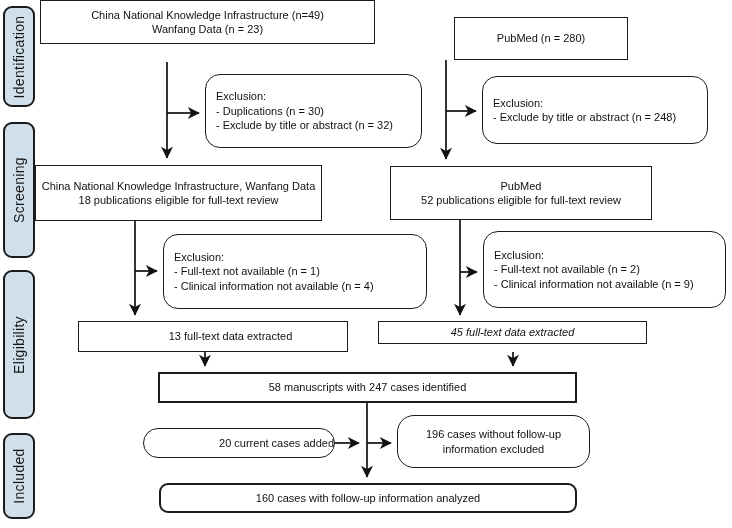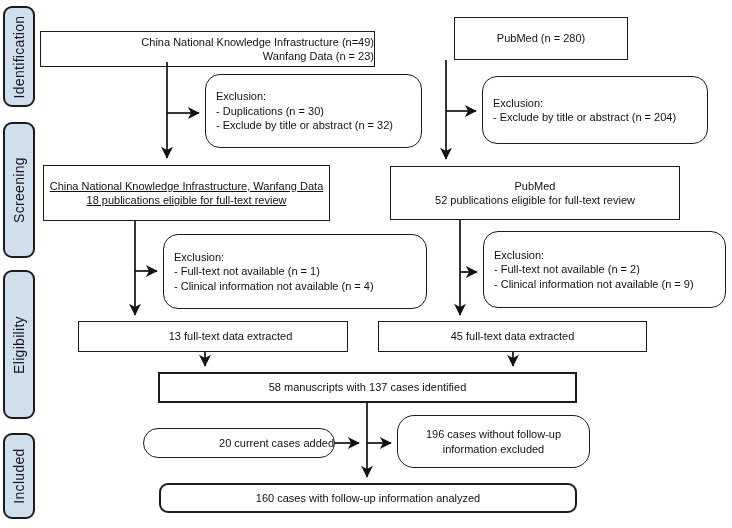--- a/index.html
+++ b/index.html
@@ -39,66 +39,66 @@
   <div class="stage" style="top:122px; height:136px;">
     <span>Screening</span>
   </div>
   <div class="stage" style="top:270px; height:149px;">
     <span>Eligibility</span>
   </div>
   <div class="stage" style="top:433px; height:86px;">
     <span>Included</span>
   </div>
 
-  <div class="node center" style="left:40px; top:31px; width:335px; height:36px;align-items:flex-end;">
+  <div class="node center" style="left:40px; top:0; width:335px; height:44px;">
     <div>China National Knowledge Infrastructure (n=49)</div>
     <div>Wanfang Data (n = 23)</div>
   </div>
   <div class="node center" style="left:406px; top:17px; width:174px; height:43px;margin-left:48px;">
     <div>PubMed (n = 280)</div>
   </div>
 
   <div class="node excl" style="left:205px; top:74px; width:217px; height:74px;">
     <div>Exclusion:</div>
     <div>- Duplications (n = 30)</div>
     <div>- Exclude by title or abstract (n = 32)</div>
   </div>
   <div class="node excl" style="left:482px; top:76px; width:226px; height:68px;">
     <div>Exclusion:</div>
-    <div>- Exclude by title or abstract (n = 204)</div>
+    <div>- Exclude by title or abstract (n = 248)</div>
   </div>
 
-  <div class="node center" style="left:43px; top:165px; width:287px; height:56px;text-decoration:underline;">
+  <div class="node center" style="left:35px; top:165px; width:287px; height:56px;">
     <div>China National Knowledge Infrastructure, Wanfang Data</div>
     <div>18 publications eligible for full-text review</div>
   </div>
-  <div class="node center" style="left:390px; top:166px; width:290px; height:54px;align-items:center;">
+  <div class="node center" style="left:390px; top:166px; width:262px; height:54px;align-items:center;">
     <div>PubMed</div>
     <div>52 publications eligible for full-text review</div>
   </div>
 
   <div class="node excl" style="left:163px; top:234px; width:264px; height:75px;">
     <div>Exclusion:</div>
     <div>- Full-text not available (n = 1)</div>
     <div>- Clinical information not available (n = 4)</div>
   </div>
   <div class="node excl" style="left:483px; top:231px; width:243px; height:77px;">
     <div>Exclusion:</div>
     <div>- Full-text not available (n = 2)</div>
     <div>- Clinical information not available (n = 9)</div>
   </div>
 
   <div class="node center" style="left:78px; top:321px; width:270px; height:31px;padding-left:35px;">
     <div>13 full-text data extracted</div>
   </div>
-  <div class="node center" style="left:378px; top:321px; width:269px; height:31px;">
+  <div class="node center" style="left:378px; top:321px; width:269px; height:23px;font-style:italic;">
     <div>45 full-text data extracted</div>
   </div>
   <div class="node center" style="left:158px; top:372px; width:419px; height:31px; border-width:2px;">
-    <div>58 manuscripts with 137 cases identified</div>
+    <div>58 manuscripts with 247 cases identified</div>
   </div>
 
   <div class="node pill" style="left:143px; top:428px; width:192px; height:30px;">
     <div>20 current cases added</div>
   </div>
   <div class="node round" style="left:397px; top:415px; width:193px; height:53px;">
     <div>196 cases without follow-up</div>
     <div>information excluded</div>
   </div>
   <div class="node center" style="left:159px; top:483px; width:418px; height:30px; border-width:2px;border-radius:9px;">

